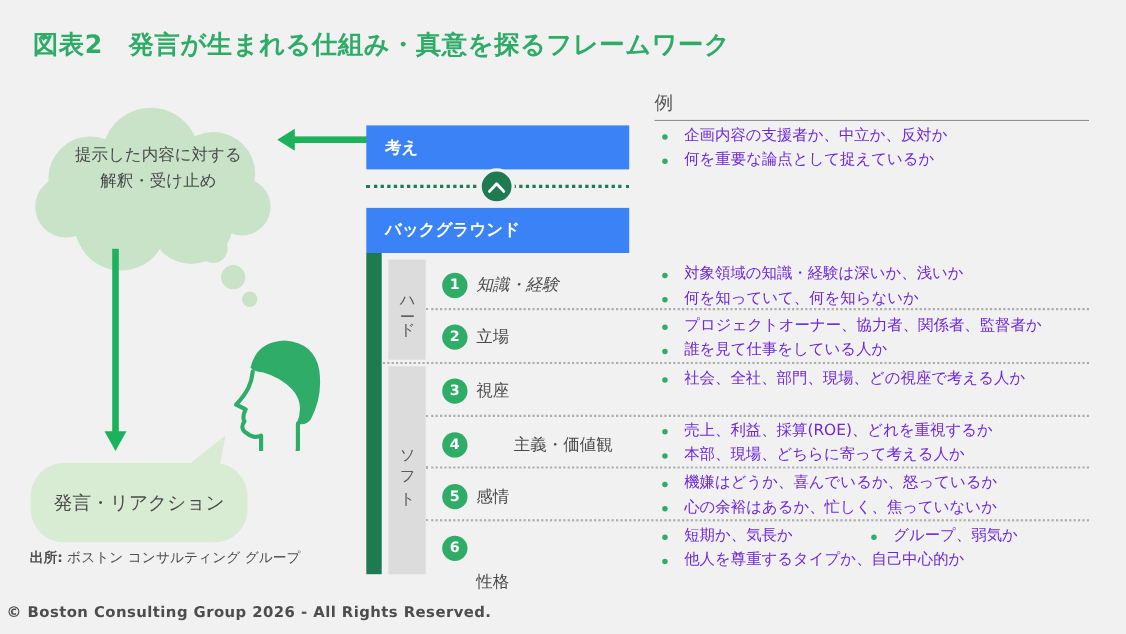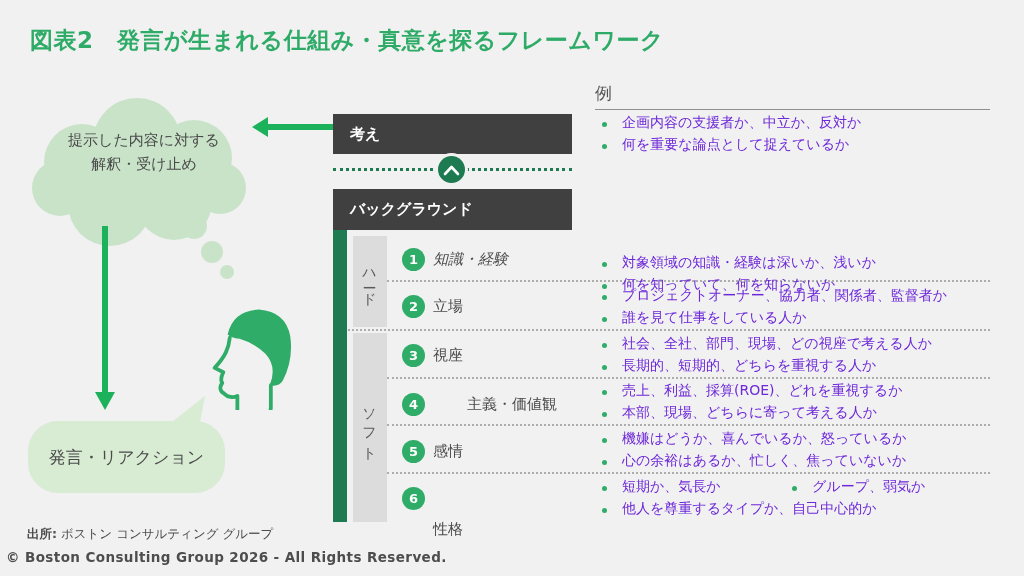--- a/index.html
+++ b/index.html
@@ -11,21 +11,21 @@
   }
   .abs{position:absolute;}
   
   .fig-title{left:30px;top:25px;font-size:23px;font-weight:bold;color:#2FAB68;letter-spacing:.5px;}
   
   .cloud-text{left:35px;top:128px;width:218px;text-align:center;font-size:15px;line-height:1.6;color:#4A4A4A;}
   
   .speech-box{left:28px;top:421px;width:197px;height:72px;background:#D8EBD3;
     display:flex;align-items:center;justify-content:center;font-size:17px;color:#4A4A4A;border-radius:30px;}
   
-  .flow-box{left:333px;width:239px;background:#404040;color:#FFFFFF;
+  .flow-box{left:333px;width:239px;background:#3b82f6;color:#FFFFFF;
     display:flex;align-items:center;font-size:15px;font-weight:bold;padding-left:17px;box-sizing:border-box;}
   .box-thought{top:114px;height:40px;}
   .box-background{top:189px;height:41px;}
   .connector-dotted{left:333px;top:168px;width:239px;height:0;border-top:3px dotted #1E7A50;}
   .chevron-circle{left:438px;top:156px;width:27px;height:27px;border-radius:50%;
     background:#1E7A50;box-shadow:0 0 0 3px #F1F1F1;display:flex;align-items:center;justify-content:center;}
   .left-green-bar{left:333px;top:230px;width:14px;height:292px;background:#1E7A50;}
   .group-bar{left:353px;width:34px;background:#DCDCDC;color:#5A5A5A;font-size:14px;
     display:flex;align-items:center;justify-content:center;
     writing-mode:vertical-rl;text-orientation:upright;letter-spacing:3px;}
@@ -39,21 +39,21 @@
   .sep{height:0;border-top:2px dotted #ADADAD;}
   
   .examples-header{left:595px;top:82px;font-size:17px;color:#555555;}
   .header-rule{left:595px;top:109px;width:395px;height:0;border-top:1px solid #8F8F8F;}
   .ex-group{left:600px;width:392px;}
   .ex-line{display:flex;align-items:flex-start;height:22px;font-size:14px;color:#6d28d9;white-space:nowrap;position:relative;}
   .bullet{width:5px;height:5px;border-radius:50%;background:#2FAC68;margin:8px 15px 0 2px;flex:0 0 auto;}
   .ex-pair{display:flex;align-items:flex-start;}
   .ex-pair.second{position:absolute;left:190px;top:0;}
   
-  .source-note{left:27px;top:526px;font-size:12.5px;color:#4D4D4D;}
+  .source-note{left:27px;top:499px;font-size:12.5px;color:#4D4D4D;}
   .source-note b{font-weight:bold;}
   .copyright{left:6px;top:549px;font-size:13.5px;font-weight:bold;color:#4D4D4D;letter-spacing:.4px;}
 </style>
 </head>
 <body>
 
 <div class="abs fig-title">図表2　発言が生まれる仕組み・真意を探るフレームワーク</div>
 
 <svg class="abs" style="left:22px;top:90px;" width="235" height="200" viewBox="0 0 235 200">
   <g fill="#C9E3C9">
@@ -164,21 +164,21 @@
   <div class="ex-line">
       <span class="bullet"></span>
       <span>企画内容の支援者か、中立か、反対か</span>
     </div>
   <div class="ex-line">
       <span class="bullet"></span>
       <span>何を重要な論点として捉えているか</span>
     </div>
 </div>
 
-<div class="abs ex-group" style="top:254px;">
+<div class="abs ex-group" style="top:240px;">
   <div class="ex-line">
       <span class="bullet"></span>
       <span>対象領域の知識・経験は深いか、浅いか</span>
     </div>
   <div class="ex-line">
       <span class="bullet"></span>
       <span>何を知っていて、何を知らないか</span>
     </div>
 </div>
 
@@ -190,24 +190,20 @@
   <div class="ex-line">
       <span class="bullet"></span>
       <span>誰を見て仕事をしている人か</span>
     </div>
 </div>
 
 <div class="abs ex-group" style="top:335px;">
   <div class="ex-line">
       <span class="bullet"></span>
       <span>社会、全社、部門、現場、どの視座で考える人か</span>
-    </div>
-  <div class="ex-line">
-      <span class="bullet"></span>
-      <span>長期的、短期的、どちらを重視する人か</span>
     </div>
 </div>
 
 <div class="abs ex-group" style="top:382px;">
   <div class="ex-line">
       <span class="bullet"></span>
       <span>売上、利益、採算(ROE)、どれを重視するか</span>
     </div>
   <div class="ex-line">
       <span class="bullet"></span>

